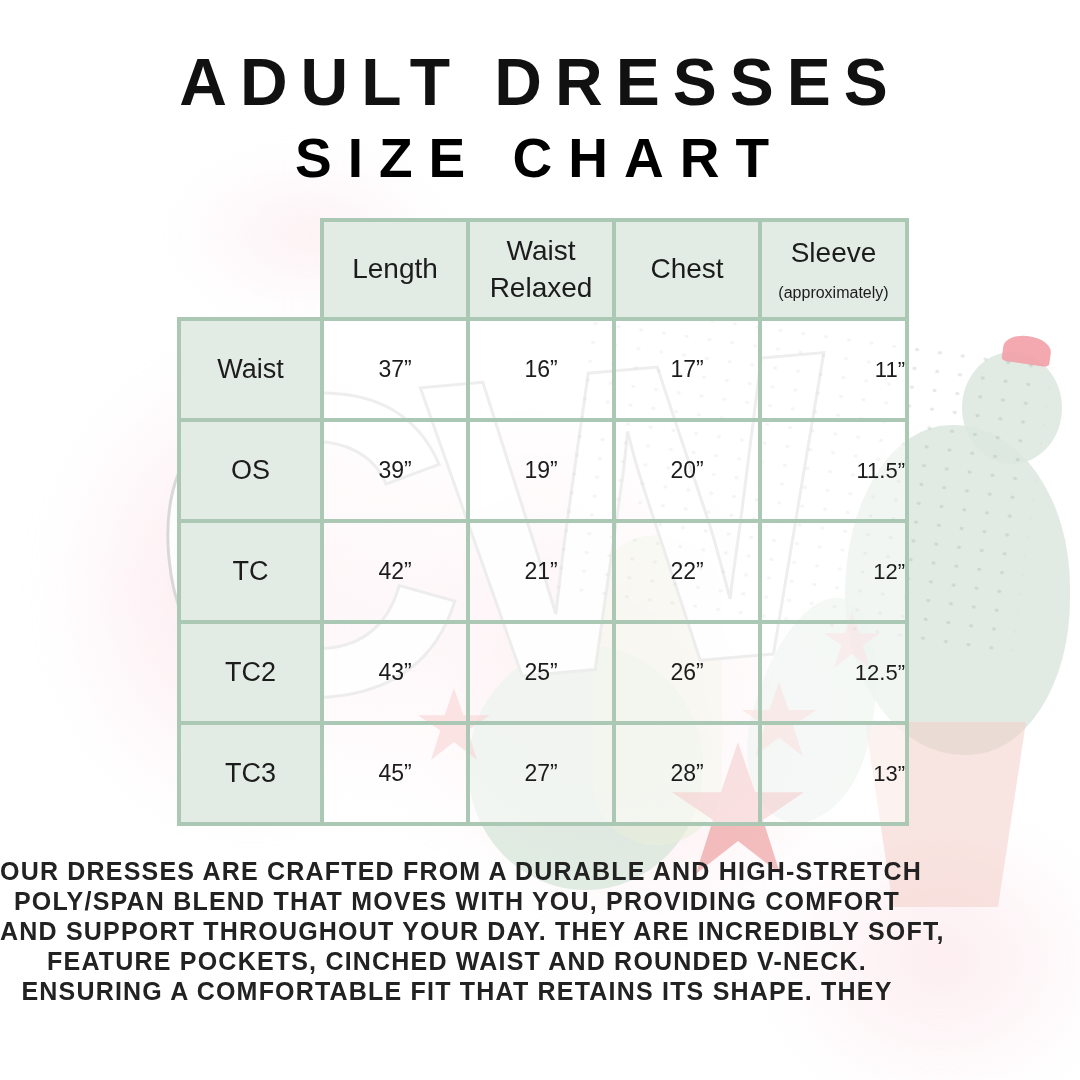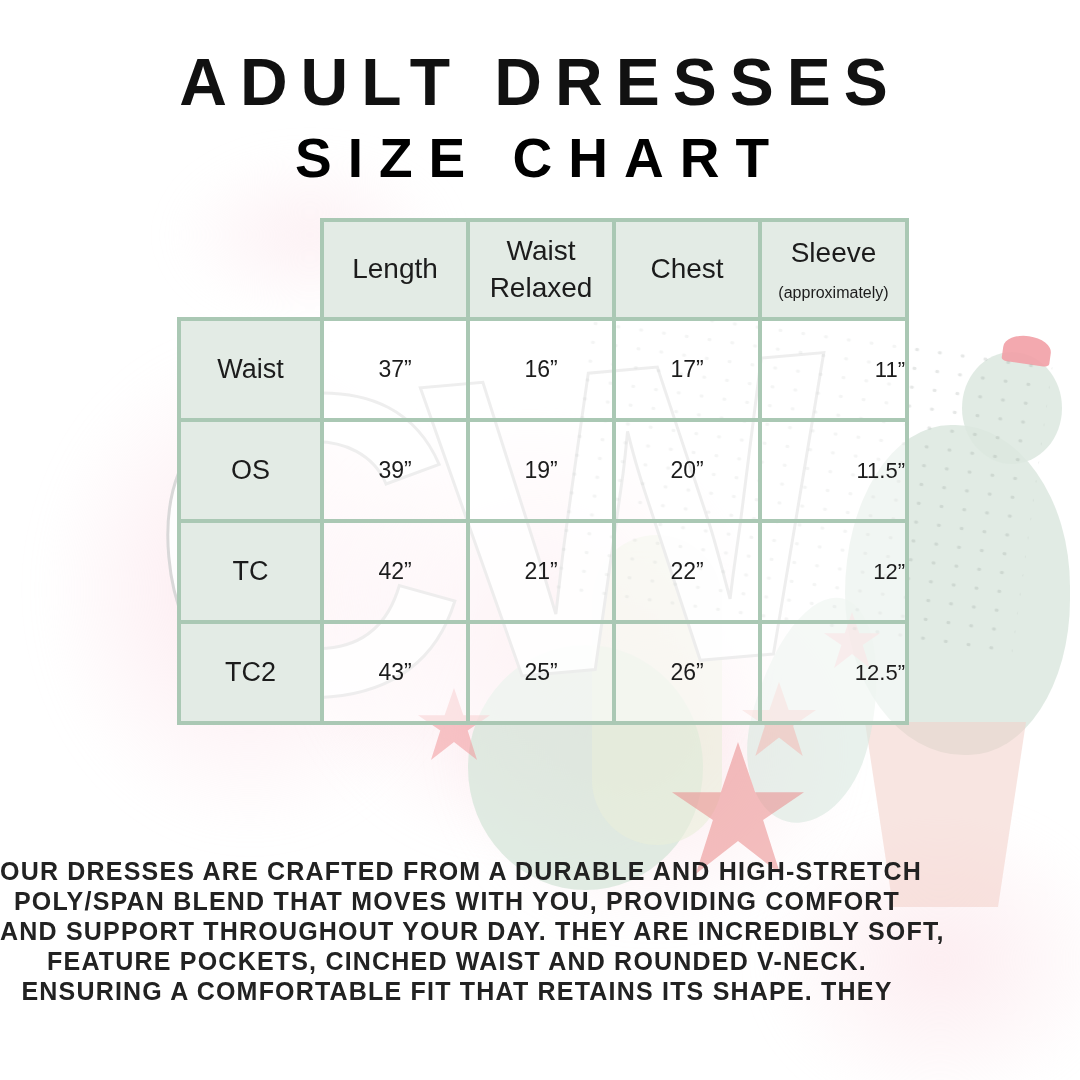--- a/index.html
+++ b/index.html
@@ -156,20 +156,27 @@
         <td>22”</td>
         <td class="sleeve">12”</td>
       </tr>
       <tr>
         <th>TC2</th>
         <td>43”</td>
         <td>25”</td>
         <td>26”</td>
         <td class="sleeve">12.5”</td>
       </tr>
+      <tr>
+        <th>TC3</th>
+        <td>45”</td>
+        <td>27”</td>
+        <td>28”</td>
+        <td class="sleeve">13”</td>
+      </tr>
     </tbody>
   </table>
 
   <div class="description">
     <div class="desc-line">OUR DRESSES ARE CRAFTED FROM A DURABLE AND HIGH-STRETCH</div>
     <div class="desc-line">POLY/SPAN BLEND THAT MOVES WITH YOU, PROVIDING COMFORT</div>
     <div class="desc-line">AND SUPPORT THROUGHOUT YOUR DAY. THEY ARE INCREDIBLY SOFT,</div>
     <div class="desc-line">FEATURE POCKETS, CINCHED WAIST AND ROUNDED V-NECK.</div>
     <div class="desc-line">ENSURING A COMFORTABLE FIT THAT RETAINS ITS SHAPE. THEY</div>
   </div>

